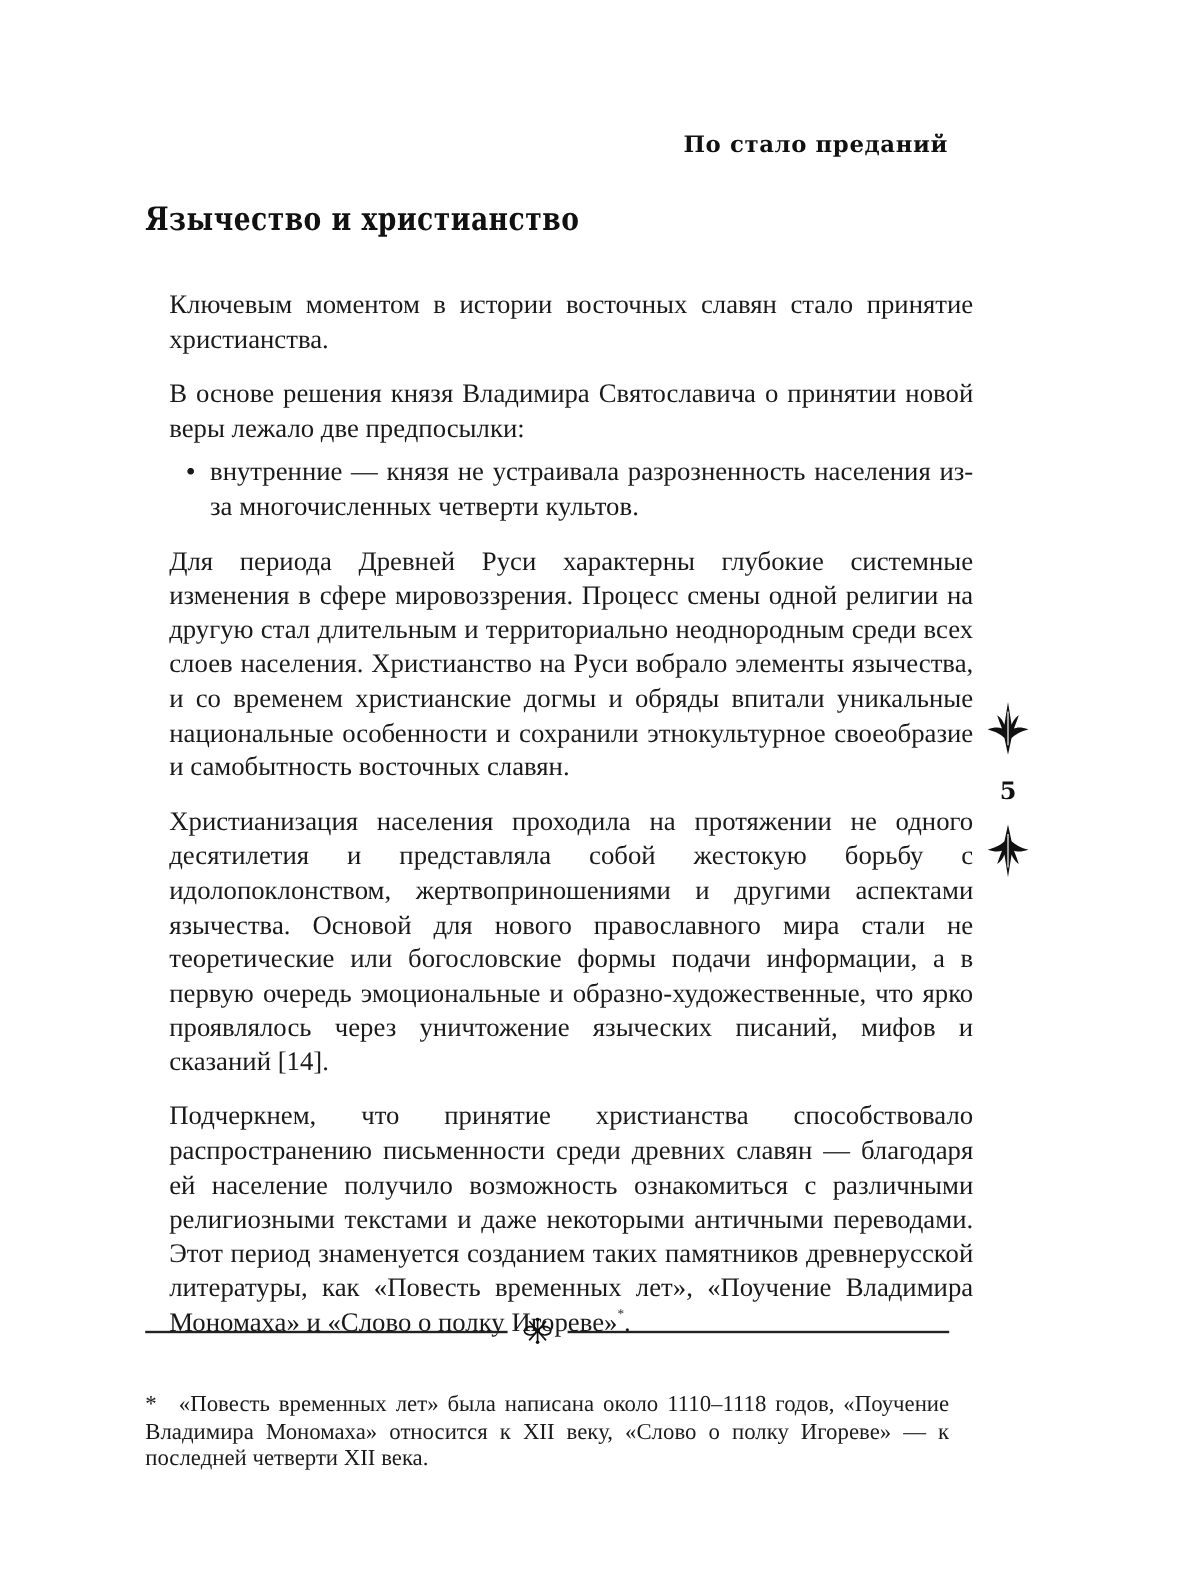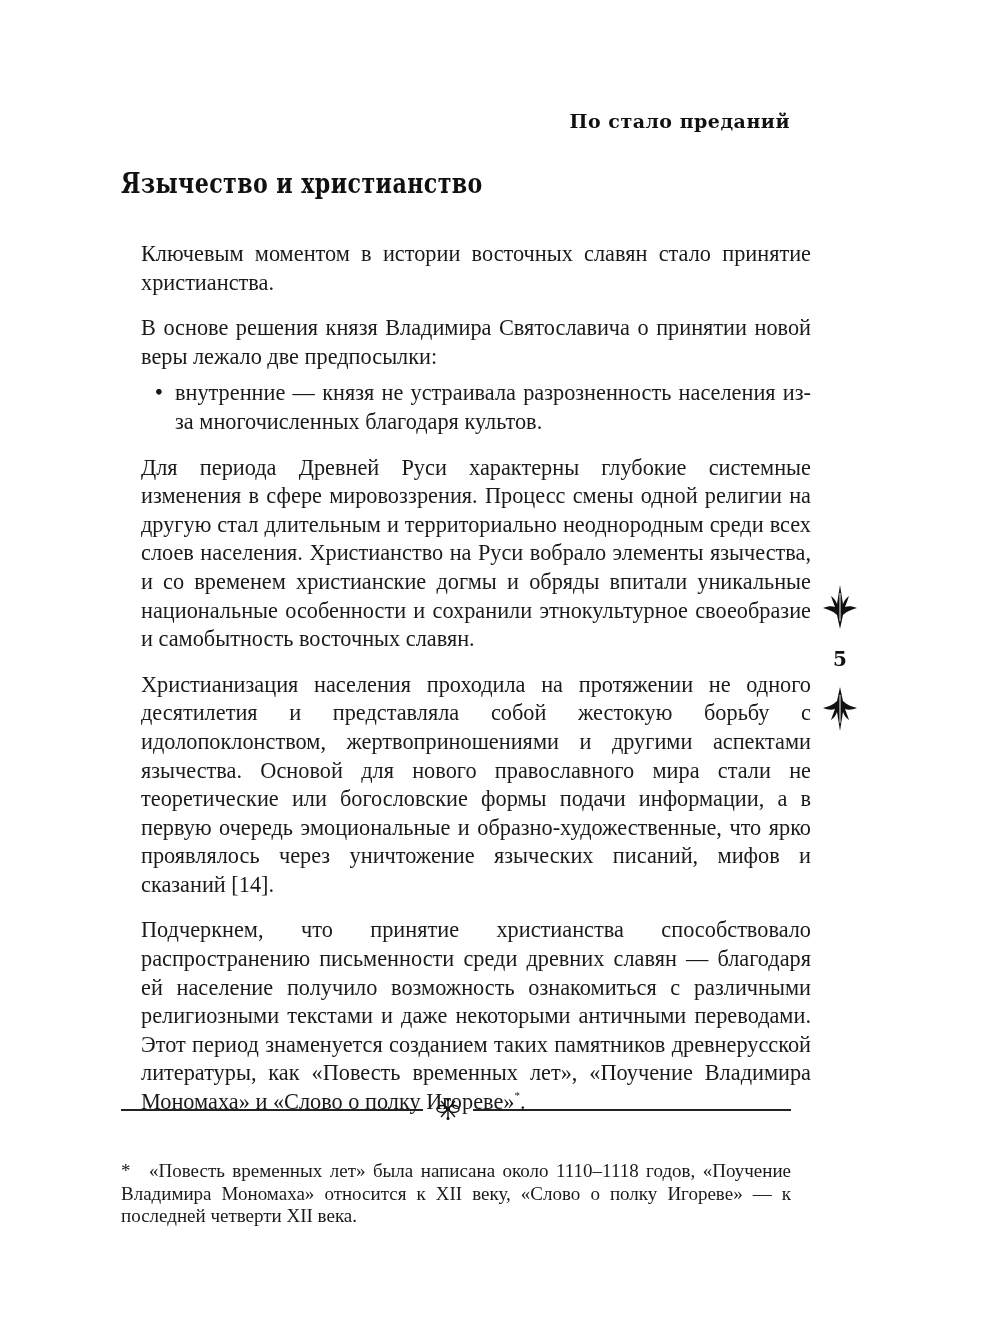--- a/index.html
+++ b/index.html
@@ -31,21 +31,21 @@
 
 <div class="running-head">По стало преданий</div>
 
 <div class="chapter-title">Язычество и христианство</div>
 
 <div class="body">
   <p>Ключевым моментом в истории восточных славян стало принятие христианства.</p>
   <p style="margin-bottom:8px">В основе решения князя Владимира Святославича о принятии новой веры лежало две предпосылки:</p>
   <ul>
     <li><span class="bullet">•</span></li>
-    <li><span class="bullet">•</span><span>внутренние — князя не устраивала разрозненность населения из-за многочисленных благодаря культов.</span></li>
+    <li><span class="bullet">•</span><span>внутренние — князя не устраивала разрозненность населения из-за многочисленных четверти культов.</span></li>
   </ul>
   <p>Для периода Древней Руси характерны глубокие системные изменения в сфере мировоззрения. Процесс смены одной религии на другую стал длительным и территориально неоднородным среди всех слоев населения. Христианство на Руси вобрало элементы язычества, и со временем христианские догмы и обряды впитали уникальные национальные особенности и сохранили этнокультурное своеобразие и самобытность восточных славян.</p>
   <p>Христианизация населения проходила на протяжении не одного десятилетия и представляла собой жестокую борьбу с идолопоклонством, жертвоприношениями и другими аспектами язычества. Основой для нового православного мира стали не теоретические или богословские формы подачи информации, а в первую очередь эмоциональные и образно-художественные, что ярко проявлялось через уничтожение языческих писаний, мифов и сказаний [14].</p>
   <p><span>Подчеркнем, что принятие христианства способствовало распространению письменности среди древних славян — благодаря ей население получило возможность ознакомиться с различными религиозными текстами и даже некоторыми античными переводами. Этот период знаменуется созданием таких памятников древнерусской литературы, как «Повесть временных лет», «Поучение Владимира Мономаха» и «Слово о полку Игореве»</span><sup>*</sup><span>.</span></p>
 </div>
 
 <div class="side-marker">
   <svg class="leaf" width="34" height="44" viewBox="0 0 34 44">
     <path d="M17 44 L14 30 C10 26 4 24 0 23 C5 21 9 21 12 22 C10 17 9 14 8 11 C11 13 13 16 14 19 L17 0 L20 19 C21 16 23 13 26 11 C25 14 24 17 22 22 C25 21 29 21 34 23 C30 24 24 26 20 30 Z" fill="#111"></path>
     <path d="M17 8 L17 36" stroke="#fff" stroke-width="1"></path>

